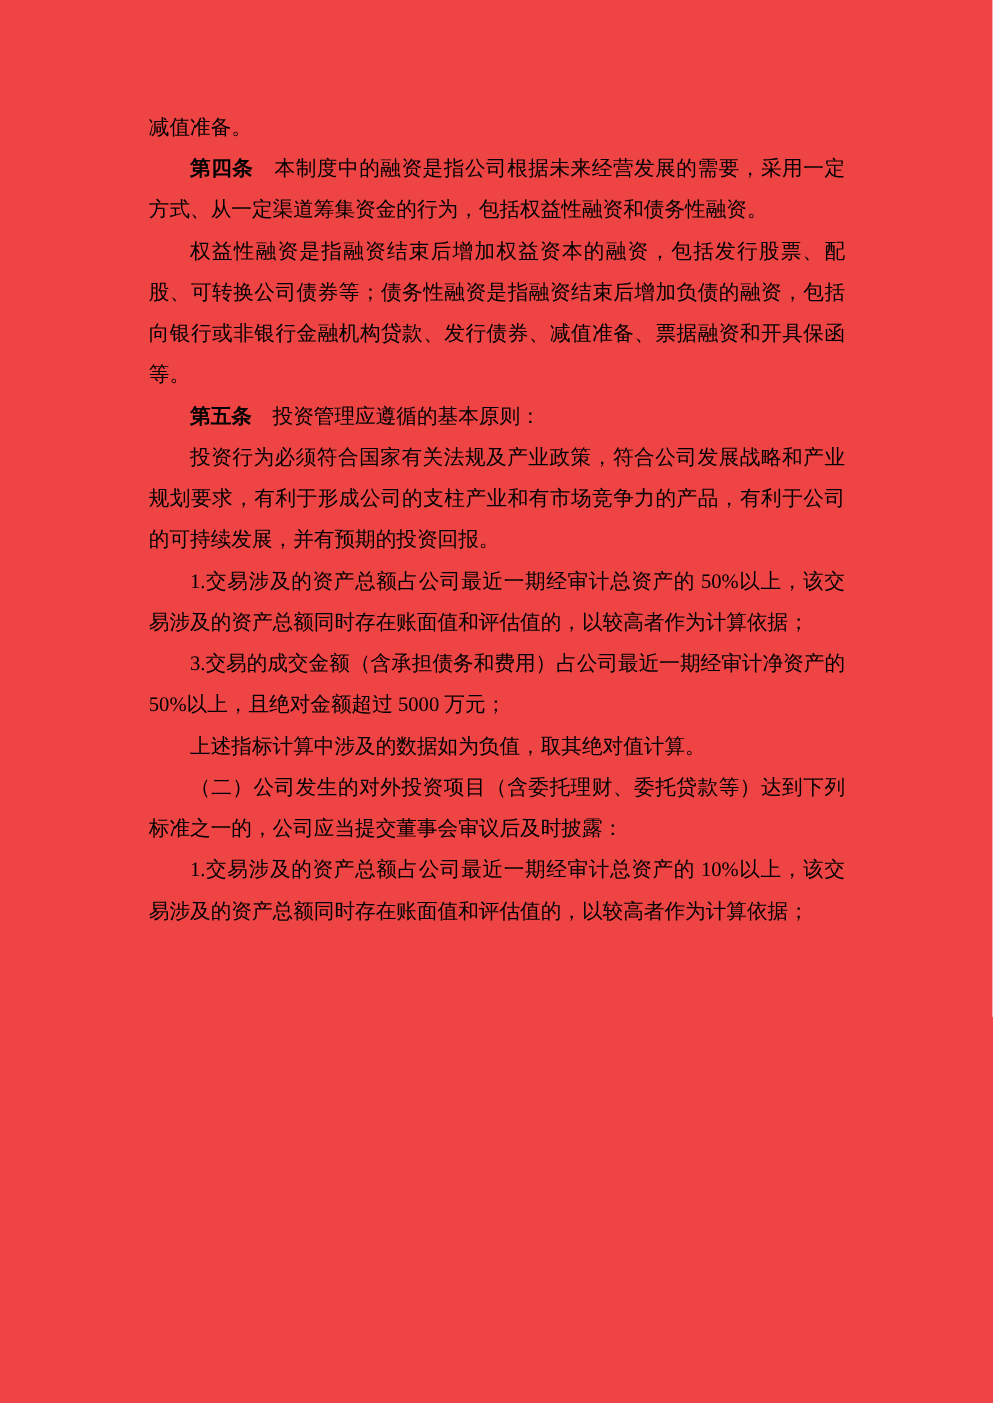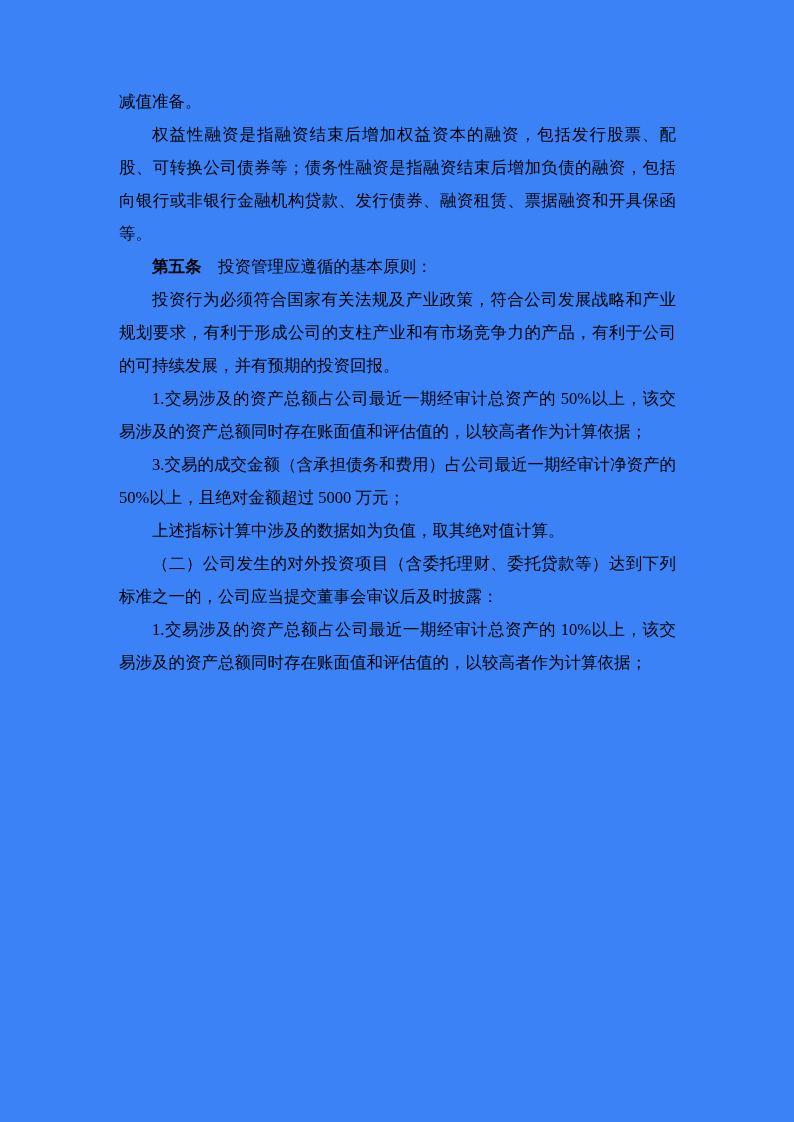--- a/index.html
+++ b/index.html
@@ -5,21 +5,21 @@
   html, body {
     margin: 0;
     padding: 0;
     background: #ffffff;
   }
   .page {
     position: relative;
     width: 794px;
     height: 1122px;
     box-sizing: border-box;
-    background: #3b82f6;
+    background: #ef4444;
     padding: 85px 118px 0 119px;
     font-family: "Liberation Serif", "DejaVu Serif", serif;
     font-size: 16.5px;
     line-height: 33px;
     color: #000000;
     overflow: hidden;
   }
   p.para {
     margin: 0;
     padding: 0;
@@ -39,22 +39,23 @@
     font-weight: bold;
   }
 </style>
 </head>
 <body>
 
 <div class="page">
 
   <p class="para"><span>减值准备。</span></p>
 
+  <p class="para indent"><b class="clause">第四条</b><span>　本制度中的融资是指公司根据未来经营发展的需要，采用一定方式、从一定渠道筹集资金的行为，包括权益性融资和债务性融资。</span></p>
 
-  <p class="para indent"><span>权益性融资是指融资结束后增加权益资本的融资，包括发行股票、配股、可转换公司债券等；债务性融资是指融资结束后增加负债的融资，包括向银行或非银行金融机构贷款、发行债券、融资租赁、票据融资和开具保函等。</span></p>
+  <p class="para indent"><span>权益性融资是指融资结束后增加权益资本的融资，包括发行股票、配股、可转换公司债券等；债务性融资是指融资结束后增加负债的融资，包括向银行或非银行金融机构贷款、发行债券、减值准备、票据融资和开具保函等。</span></p>
 
   <p class="para indent"><b class="clause">第五条</b><span>　投资管理应遵循的基本原则：</span></p>
 
   <p class="para indent"><span>投资行为必须符合国家有关法规及产业政策，符合公司发展战略和产业规划要求，有利于形成公司的支柱产业和有市场竞争力的产品，有利于公司的可持续发展，并有预期的投资回报。</span></p>
 
 
 
 
   <p class="para indent"><span>1.交易涉及的资产总额占公司最近一期经审计总资产的 50%以上，该交易涉及的资产总额同时存在账面值和评估值的，以较高者作为计算依据；</span></p>
 

